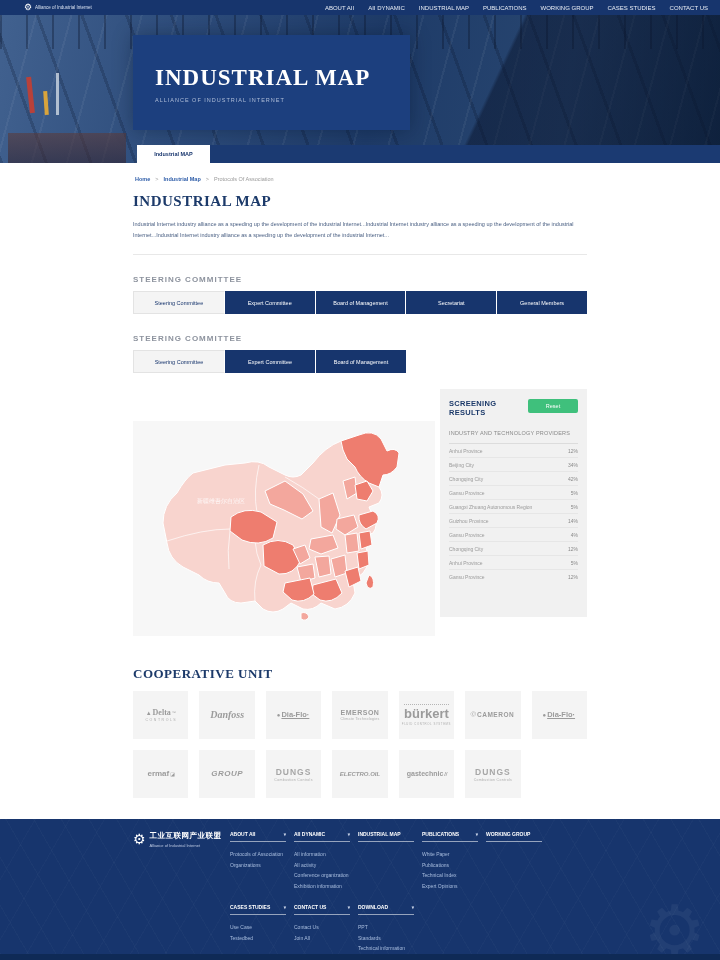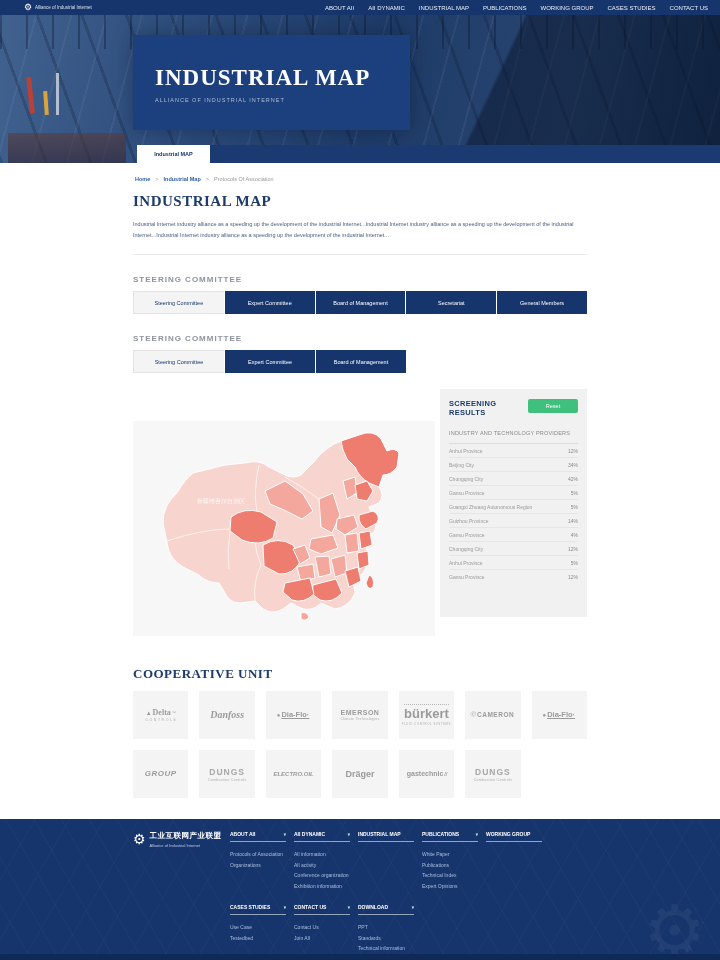--- a/index.html
+++ b/index.html
@@ -366,20 +366,28 @@
 
     <div class="logo-cell diaflo">
       <div class="logo-line">
         <span class="lg-pre">●</span>
         <span class="lg-text">Dia-Flo·</span>
         <span class="lg-post"></span>
       </div>
       <div class="lg-sub"></div>
     </div>
 
+    <div class="logo-cell ermaf">
+      <div class="logo-line">
+        <span class="lg-pre"></span>
+        <span class="lg-text">ermaf</span>
+        <span class="lg-post">◪</span>
+      </div>
+      <div class="lg-sub"></div>
+    </div>
 
     <div class="logo-cell fema">
       <div class="logo-line">
         <span class="lg-pre"></span>
         <span class="lg-text">GROUP</span>
         <span class="lg-post"></span>
       </div>
       <div class="lg-sub"></div>
     </div>
 
@@ -394,28 +402,20 @@
 
     <div class="logo-cell electrooil">
       <div class="logo-line">
         <span class="lg-pre"></span>
         <span class="lg-text">ELECTRO.OIL</span>
         <span class="lg-post"></span>
       </div>
       <div class="lg-sub"></div>
     </div>
 
-    <div class="logo-cell drager">
-      <div class="logo-line">
-        <span class="lg-pre"></span>
-        <span class="lg-text">Dräger</span>
-        <span class="lg-post"></span>
-      </div>
-      <div class="lg-sub"></div>
-    </div>
 
     <div class="logo-cell gastechnic">
       <div class="logo-line">
         <span class="lg-pre"></span>
         <span class="lg-text">gastechnic</span>
         <span class="lg-post">//</span>
       </div>
       <div class="lg-sub"></div>
     </div>
 

